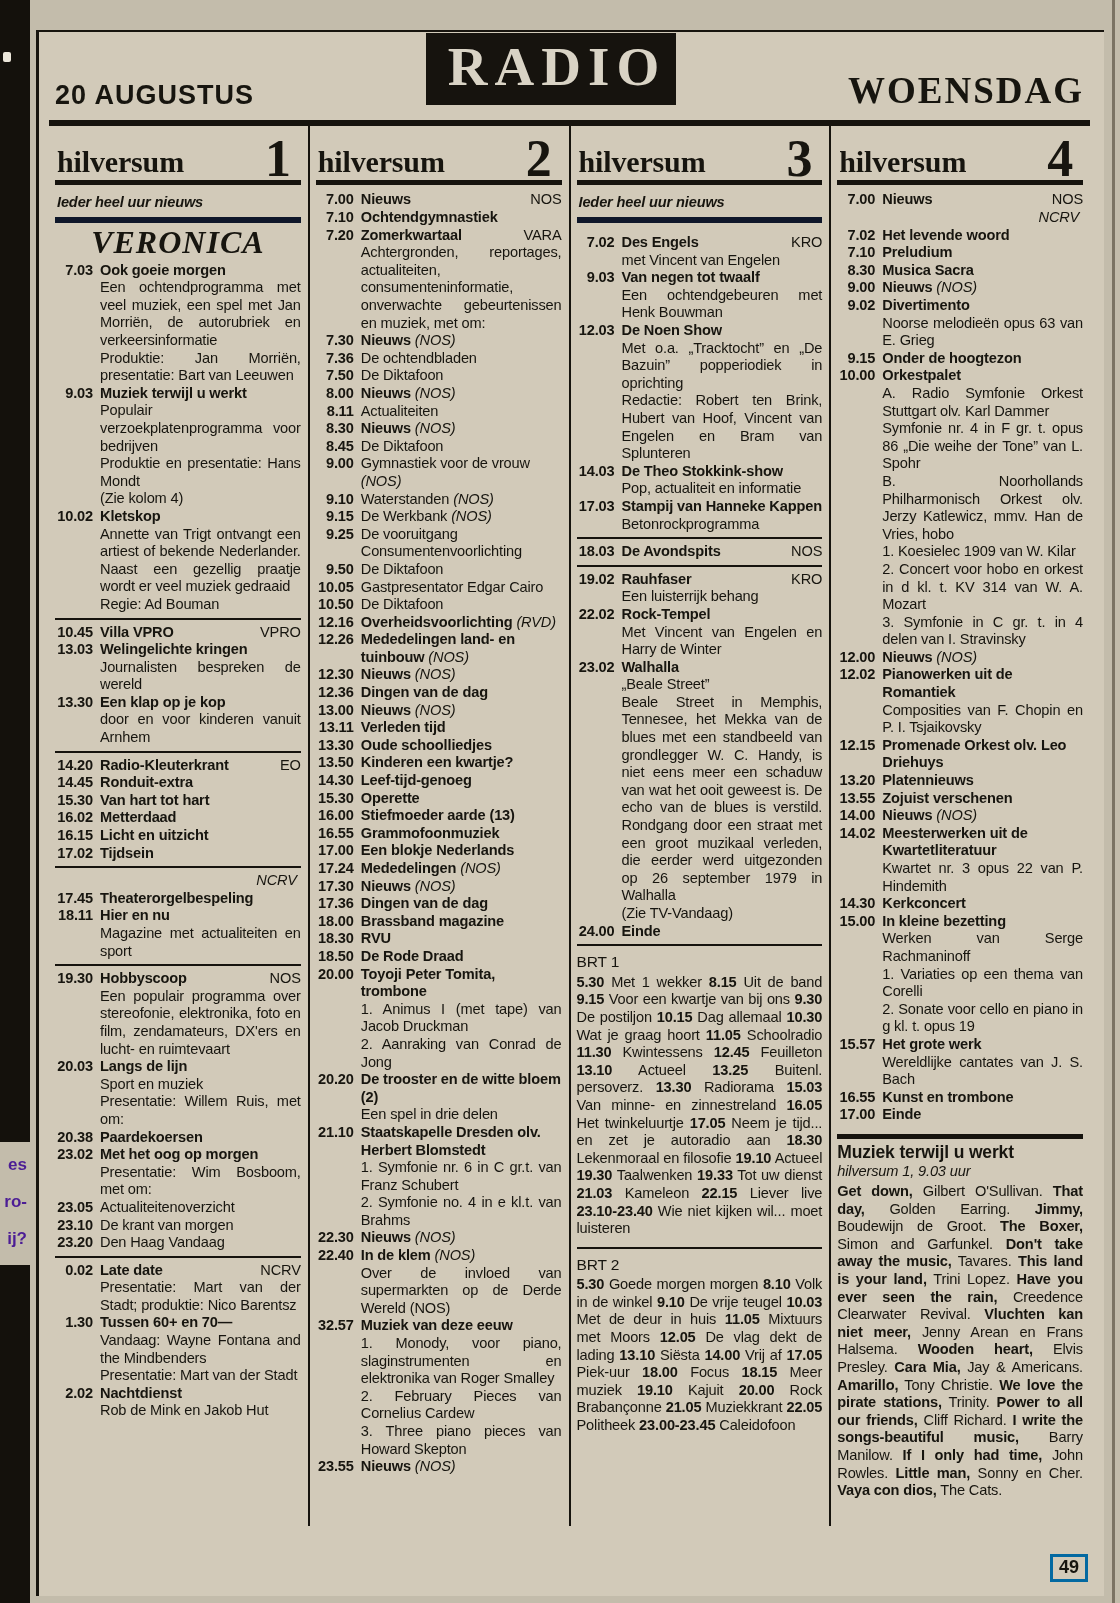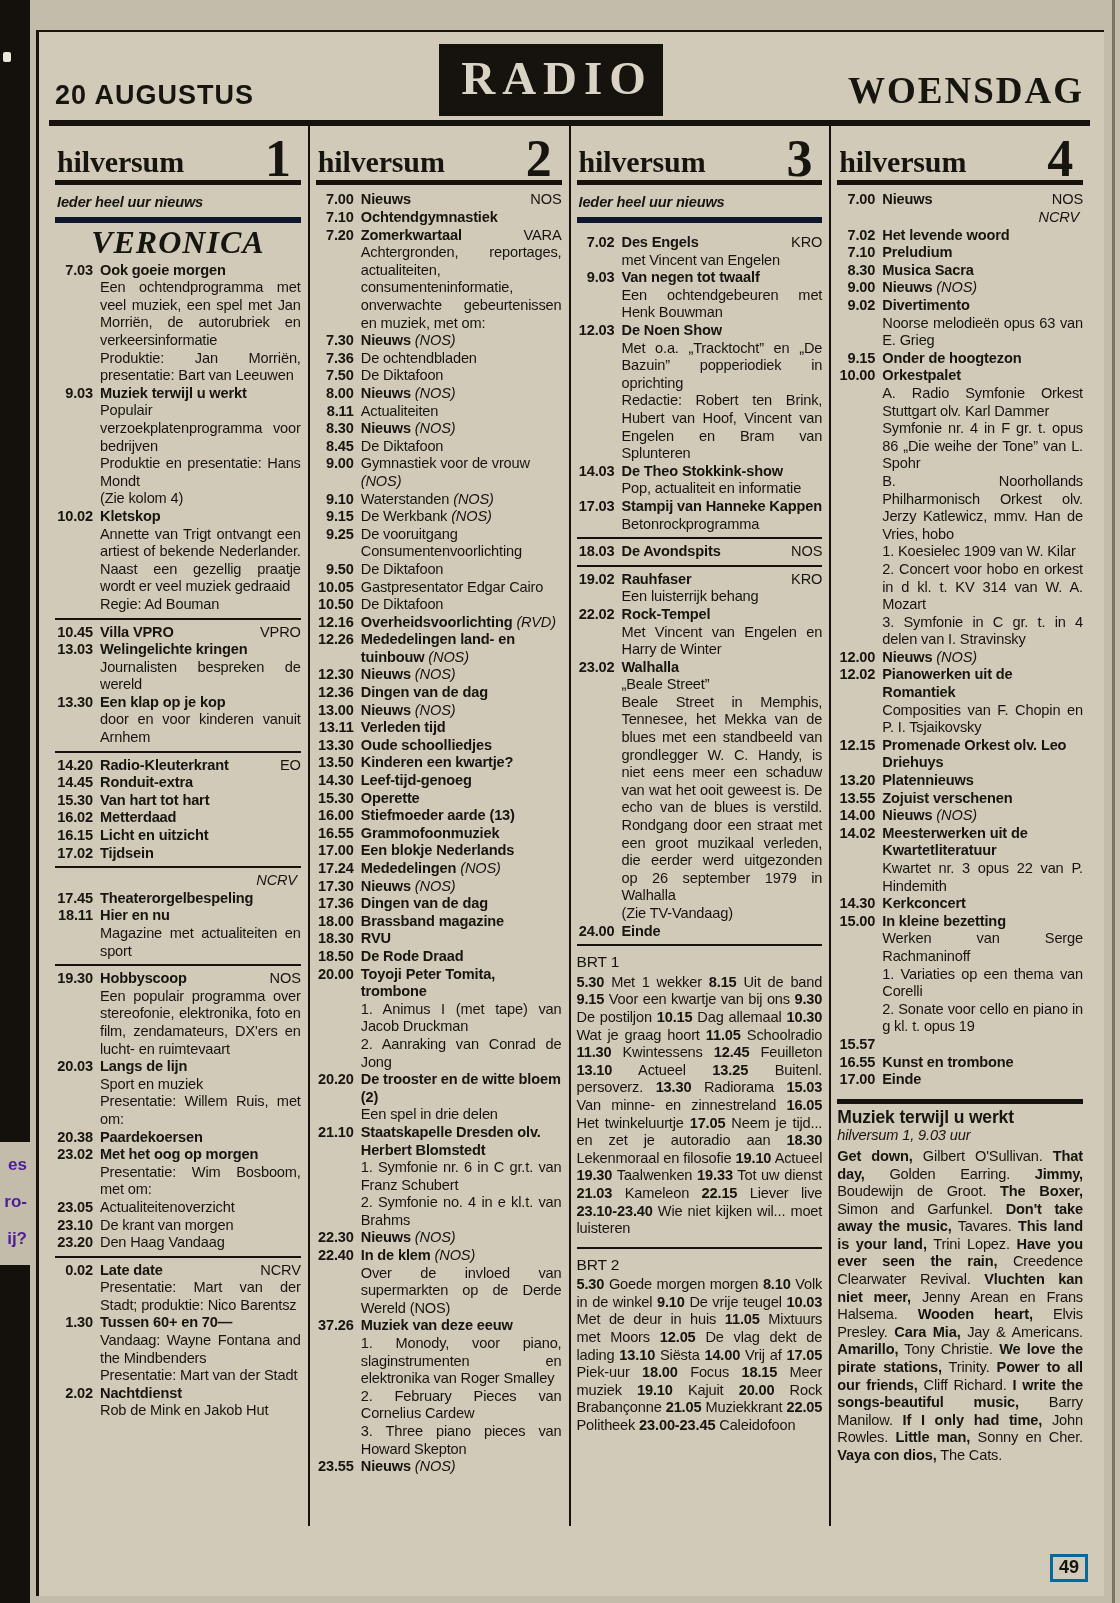--- a/index.html
+++ b/index.html
@@ -27,22 +27,22 @@
     border-left:3px solid #17140e;border-top:2px solid #17140e;
     padding:8px 14px 0 10px;
     overflow:hidden;
   }
 
   .header{display:flex;align-items:flex-end;height:76px;padding:0 6px;}
   .date{font-size:27px;font-weight:bold;letter-spacing:1px;padding-bottom:5px;white-space:nowrap;}
   .radio-block{
     background:#16130e;color:#d9d3c5;
     font-family:"Liberation Serif",serif;font-weight:bold;
-    font-size:47px;line-height:60px;letter-spacing:7px;
-    padding:4px 10px 8px 22px;margin:0 auto;
+    font-size:55px;line-height:60px;letter-spacing:7px;
+    padding:4px 10px 8px 22px;margin:11px auto;
   }
   .day{
     font-family:"Liberation Serif",serif;font-size:37px;font-weight:bold;
     letter-spacing:2px;padding-bottom:4px;white-space:nowrap;
   }
   .top-rule{height:6px;background:#16130e;margin-top:4px;}
 
   .cols{display:flex;align-items:stretch;min-height:1400px;}
   .col{flex:1 1 0;min-width:0;padding:2px 7px 6px 6px;font-size:14.6px;line-height:17.6px;letter-spacing:-0.15px;}
   .col + .col{border-left:2px solid #16130e;}
@@ -388,21 +388,21 @@
         </div>
         <div class="entry">
           <div class="time">22.30</div>
           <div class="body"><span class="title">Nieuws</span> <span class="suffix">(NOS)</span></div>
         </div>
         <div class="entry">
           <div class="time">22.40</div>
           <div class="body"><span class="title">In de klem</span> <span class="suffix">(NOS)</span><div class="desc">Over de invloed van supermarkten op de Derde Wereld (NOS)</div></div>
         </div>
         <div class="entry">
-          <div class="time">37.26</div>
+          <div class="time">32.57</div>
           <div class="body"><span class="title">Muziek van deze eeuw</span><div class="desc">1. Monody, voor piano, slaginstrumenten en elektronika van Roger Smalley
 2. February Pieces van Cornelius Cardew
 3. Three piano pieces van Howard Skepton</div></div>
         </div>
         <div class="entry">
           <div class="time">23.55</div>
           <div class="body"><span class="title">Nieuws</span> <span class="suffix">(NOS)</span></div>
         </div>
       </div>
       <div class="col">
@@ -539,20 +539,21 @@
           <div class="body"><span class="title">Kerkconcert</span></div>
         </div>
         <div class="entry">
           <div class="time">15.00</div>
           <div class="body"><span class="title">In kleine bezetting</span><div class="desc">Werken van Serge Rachmaninoff
 1. Variaties op een thema van Corelli
 2. Sonate voor cello en piano in g kl. t. opus 19</div></div>
         </div>
         <div class="entry">
           <div class="time">15.57</div>
+          <div class="body"><span class="title">Het grote werk</span><div class="desc">Wereldlijke cantates van J. S. Bach</div></div>
         </div>
         <div class="entry">
           <div class="time">16.55</div>
           <div class="body"><span class="title">Kunst en trombone</span></div>
         </div>
         <div class="entry">
           <div class="time">17.00</div>
           <div class="body"><span class="title">Einde</span></div>
         </div>
         <div class="mbox">

